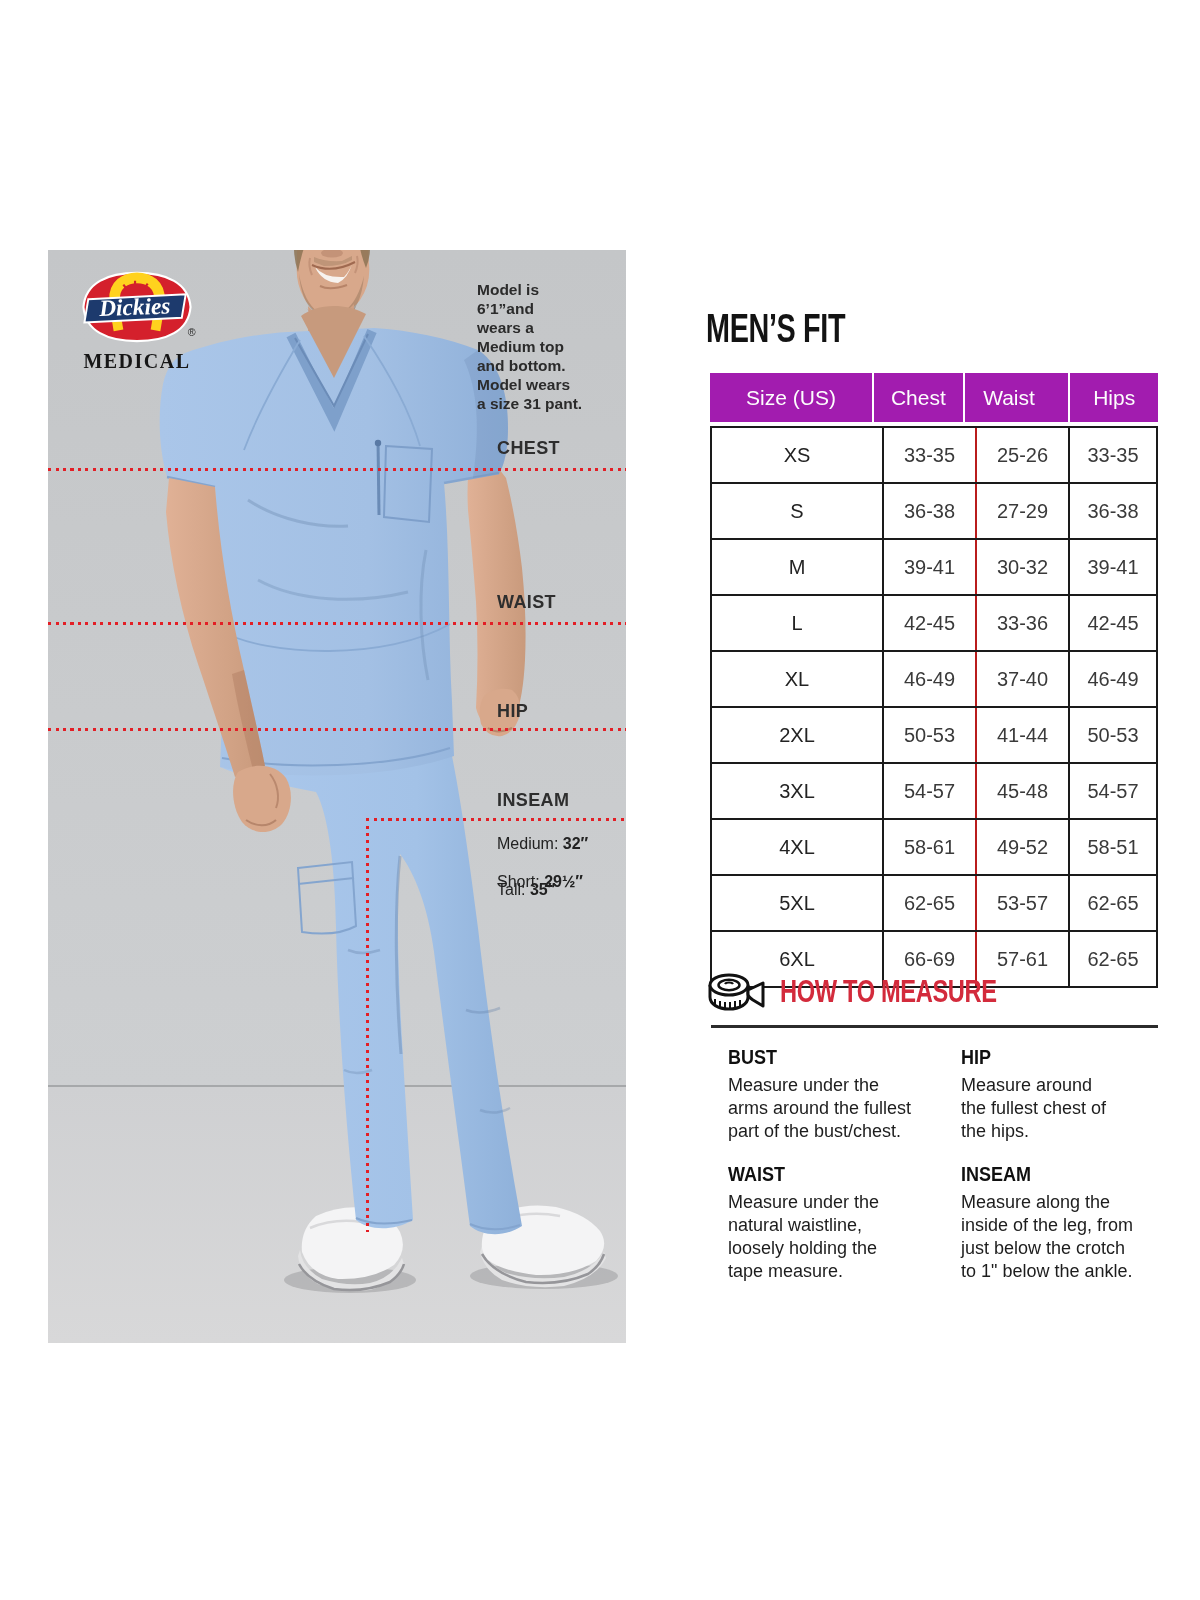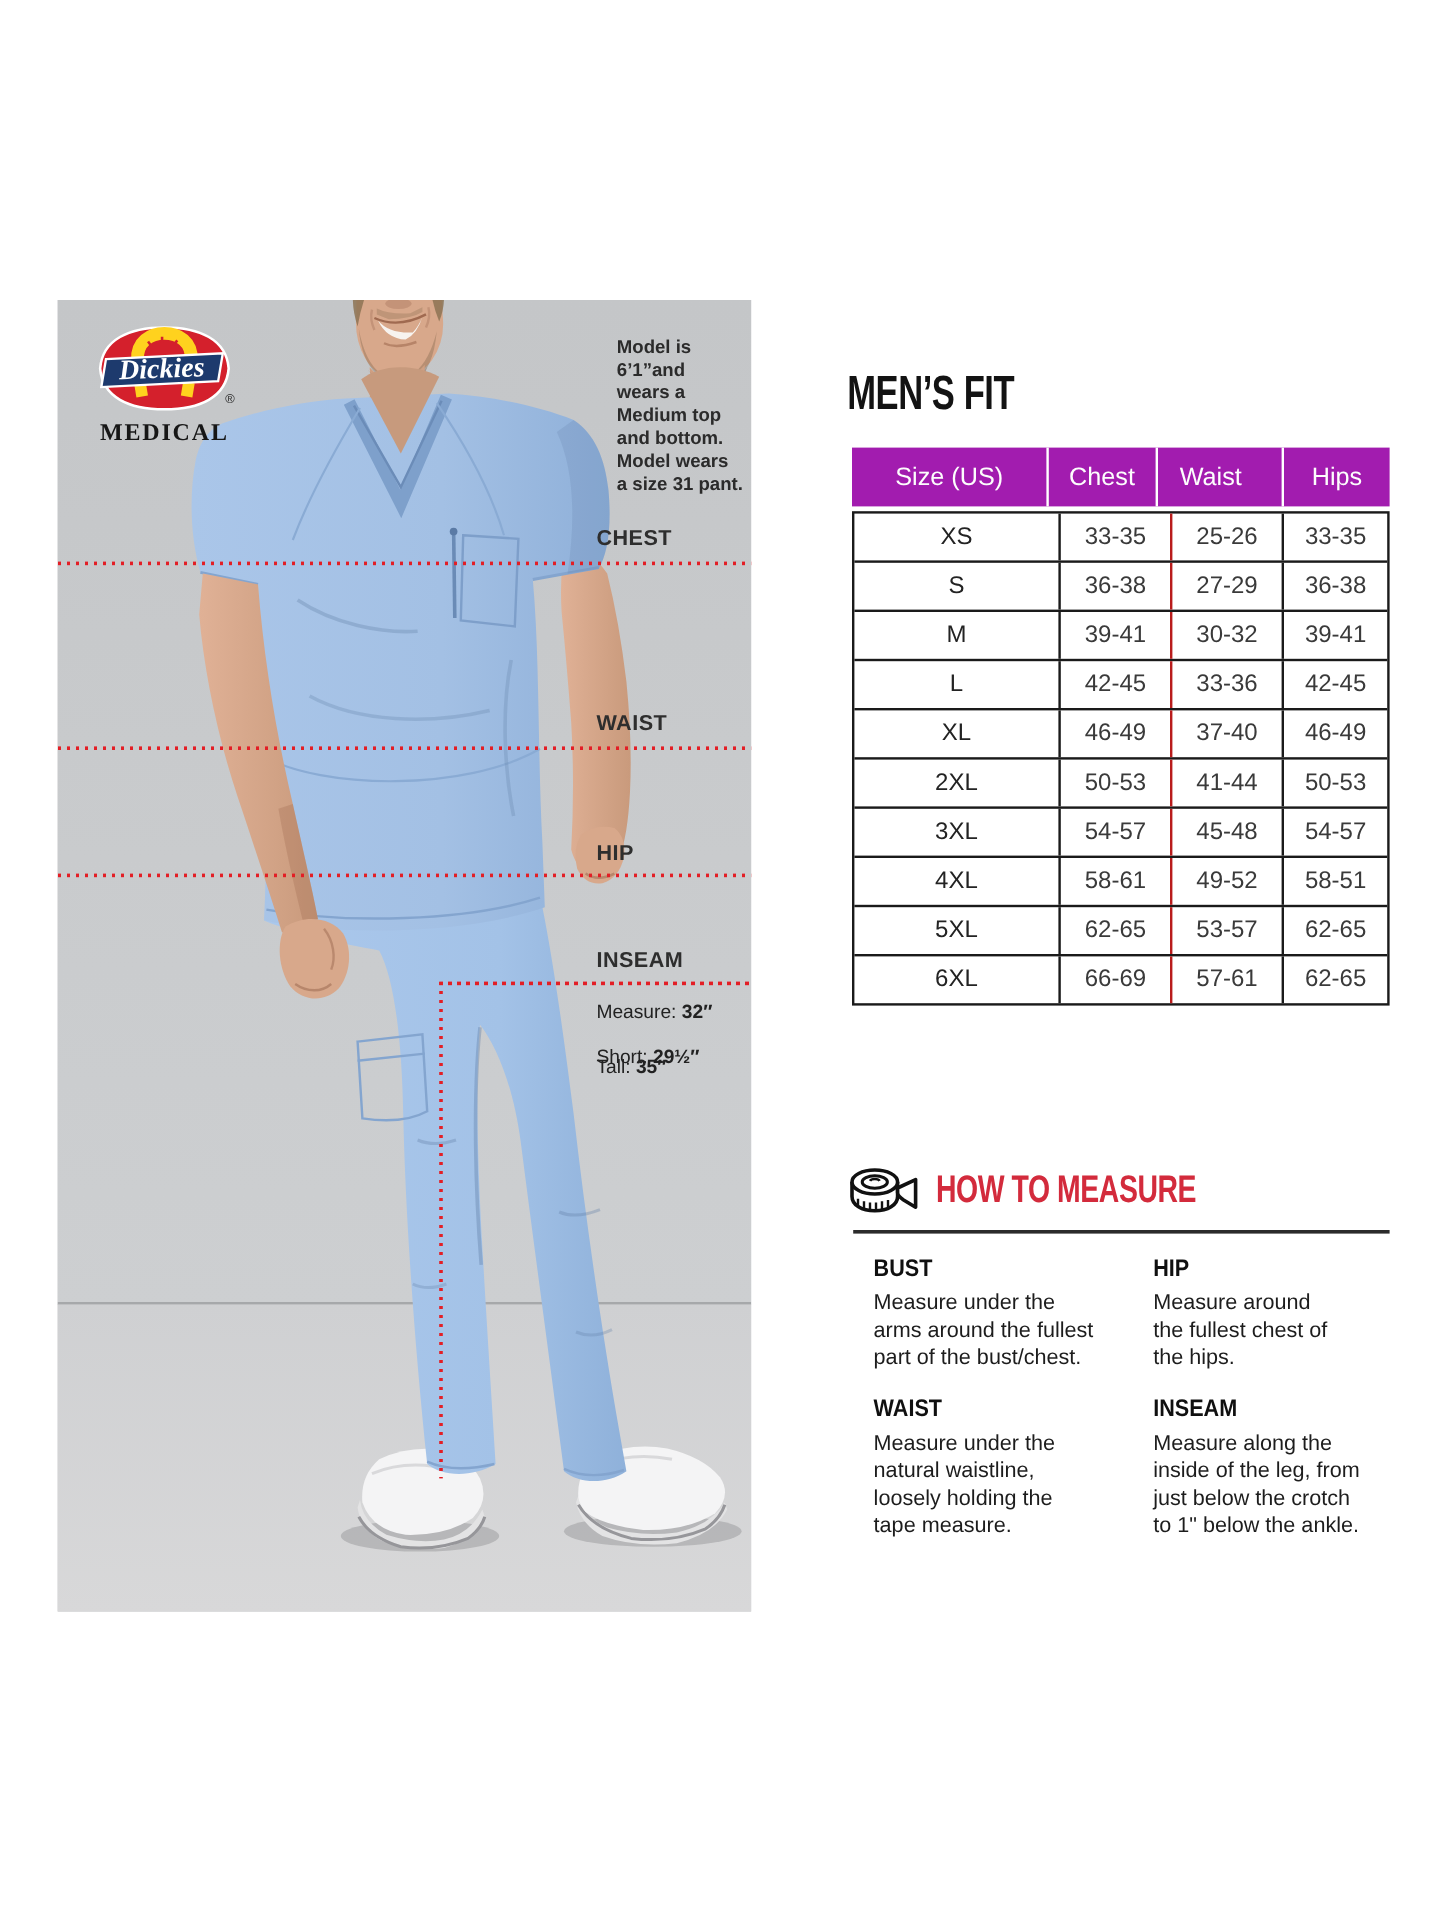--- a/index.html
+++ b/index.html
@@ -11,21 +11,21 @@
   #photo{left:48px;top:250px;width:578px;height:1093px;background:#c7c9cb;}
   #figure-svg{position:absolute;left:0;top:0;width:578px;height:1093px;display:block;}
 
   .photo-label{position:absolute;left:449px;font-size:18px;font-weight:700;color:#2e2e2e;
                letter-spacing:.4px;}
   .dotline-h{position:absolute;height:3px;
      background-image:repeating-linear-gradient(to right,#e31e25 0 3px,transparent 3px 7.5px);}
   .dotline-v{position:absolute;width:3px;
      background-image:repeating-linear-gradient(to bottom,#e31e25 0 3px,transparent 3px 7.5px);}
 
-  #model-note{position:absolute;left:466px;top:30px;font-size:15.5px;line-height:19px;
+  #model-note{position:absolute;left:429px;top:30px;font-size:15.5px;line-height:19px;
               font-weight:700;color:#2b2b2b;white-space:pre-line;}
 
   #brand-logo{position:absolute;left:30px;top:20px;width:118px;height:74px;}
   #brand-division{position:absolute;left:24px;top:100px;width:130px;text-align:center;
      font-family:"Liberation Serif",serif;font-weight:700;font-size:20px;letter-spacing:1.5px;
      color:#161616;}
 
   .inseam-opt{position:absolute;left:449px;font-size:16px;color:#222;}
   .inseam-opt .lbl{font-weight:500;}
   .inseam-opt .val{font-weight:800;}
@@ -37,21 +37,21 @@
   #size-table-header{left:710px;top:373px;width:448px;height:49px;background:#a21caf;
      display:flex;align-items:stretch;}
   .hcell{display:flex;align-items:center;justify-content:center;color:#fdfdfd;font-size:21px;}
   .hcell.c0{width:170px;}
   .hcell.c1{width:93px;border-left:2px solid #fff;}
   .hcell.c2{width:93px;border-left:2px solid #fff;}
   .hcell.c3{width:92px;border-left:2px solid #fff;margin-left:15px;}
 
   #size-table-body{left:710px;top:426px;width:448px;border:2px solid #1a1a1a;box-sizing:border-box;
      background:#fff;}
-  .trow{display:flex;height:39px;}
+  .trow{display:flex;height:54px;}
   .trow + .trow{border-top:2px solid #1a1a1a;}
   .tcell{display:flex;align-items:center;justify-content:center;font-size:20px;color:#3a3a3a;
      box-sizing:border-box;}
   .tcell.c0{width:170px;color:#232323;}
   .tcell.c1{width:93px;border-left:2px solid #1a1a1a;}
   .tcell.c2{width:93px;border-left:2px solid #b91c1c;}
   .tcell.c3{width:88px;border-left:2px solid #1a1a1a;}
 
   #htm-icon{left:705px;top:970px;width:64px;height:44px;}
   #htm-title{left:780px;top:973px;font-size:32px;font-weight:800;color:#d32b3c;
@@ -238,21 +238,21 @@
     <div class="dotline-h" style="left:0;top:372px;width:578px;"></div>
 
     <div class="photo-label" style="top:451px;">HIP</div>
     <div class="dotline-h" style="left:0;top:478px;width:578px;"></div>
 
     <div class="photo-label" style="top:540px;">INSEAM</div>
     <div class="dotline-h" style="left:318px;top:568px;width:260px;"></div>
     <div class="dotline-v" style="left:318px;top:568px;height:414px;"></div>
 
     <div class="inseam-opt" style="top:585px;">
-      <span class="lbl">Measure:</span>
+      <span class="lbl">Medium:</span>
       <span class="val">32″</span>
     </div>
     <div class="inseam-opt" style="top:608px;margin-top:15px;">
       <span class="lbl">Short:</span>
       <span class="val">29½″</span>
     </div>
     <div class="inseam-opt" style="top:631px;">
       <span class="lbl">Tall:</span>
       <span class="val">35″</span>
     </div>

